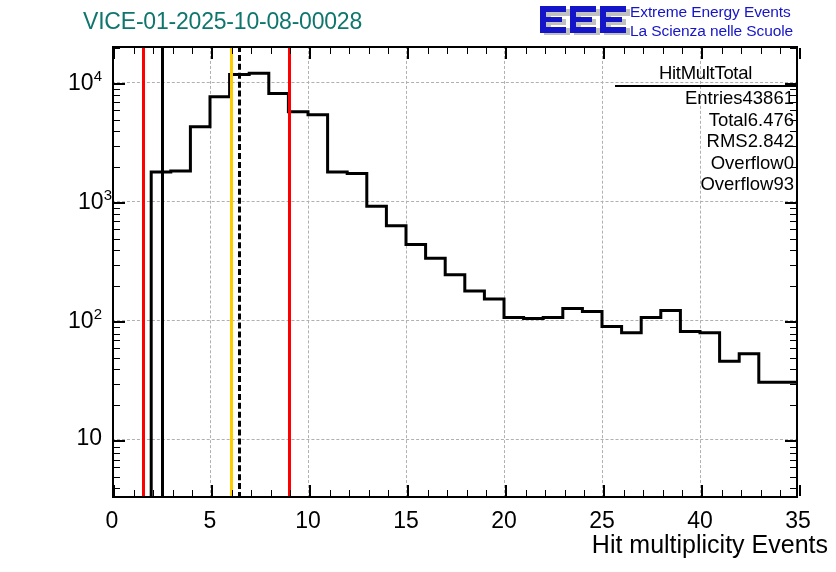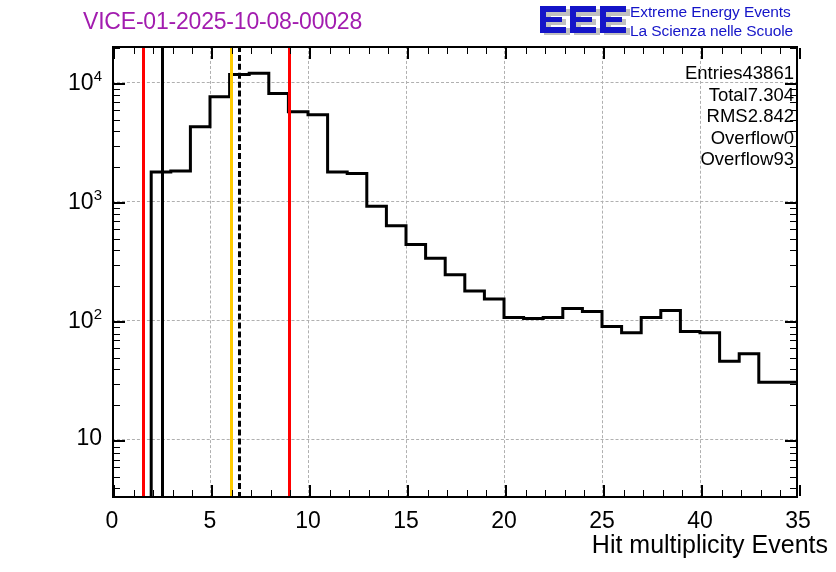--- a/index.html
+++ b/index.html
@@ -3,21 +3,21 @@
 <meta charset="utf-8">
 <title>Hit Multiplicity Total</title>
 <style>
   html,body{margin:0;padding:0;background:#ffffff;}
   body{width:836px;height:572px;overflow:hidden;
        font-family:"Liberation Sans","DejaVu Sans",sans-serif;color:#000;}
   #root-canvas{position:relative;width:836px;height:572px;background:#fff;}
 
   
   .plot-title{position:absolute;left:83px;top:8px;font-size:23px;letter-spacing:-0.2px;
-              color:#a21caf;white-space:nowrap;}
+              color:#0f766e;white-space:nowrap;}
 
   .eee-logo{position:absolute;left:538px;top:2px;width:296px;height:40px;}
   .eee-mark{position:absolute;left:0px;top:2px;width:96px;height:34px;}
   .eee-mark svg{display:block;}
   .eee-text{position:absolute;left:92px;top:1px;color:#1414c8;font-size:15.5px;
             line-height:18.5px;white-space:nowrap;font-weight:400;}
   .eee-text div{letter-spacing:-0.1px;}
 
   
   .frame{position:absolute;left:112px;top:46px;width:686px;height:452px;
@@ -287,35 +287,36 @@
       <div class="xlab" style="left: 278px; top: 507px;">10</div>
       <div class="xlab" style="left: 376px; top: 507px;">15</div>
       <div class="xlab" style="left: 474px; top: 507px;">20</div>
       <div class="xlab" style="left: 572px; top: 507px;">25</div>
       <div class="xlab" style="left: 670px; top: 507px;">40</div>
       <div class="xlab" style="left: 768px; top: 507px;">35</div>
     </div>
   <div id="ylabels">
       <div class="ylab" style="left: 32px; top: 424.075px;">10</div>
       <div class="ylab" style="left: 32px; top: 304.999px;">10<sup>2</sup></div>
-      <div class="ylab" style="left: 32px; top: 185.922px;">10<sup>3</sup></div>
+      <div class="ylab" style="left: 42px; top: 185.922px;">10<sup>3</sup></div>
       <div class="ylab" style="left: 32px; top: 66.8456px;">10<sup>4</sup></div>
     </div>
 
   <div class="axis-title">Hit multiplicity Events</div>
 
   <div class="stats">
+    <div class="stats-title">HitMultTotal</div>
     <div id="stats-rows">
         <div class="stats-row">
           <span class="k">Entries</span>
           <span class="v">43861</span>
         </div>
         <div class="stats-row">
           <span class="k">Total</span>
-          <span class="v">7.304</span>
+          <span class="v">6.476</span>
         </div>
         <div class="stats-row">
           <span class="k">RMS</span>
           <span class="v">2.842</span>
         </div>
         <div class="stats-row">
           <span class="k">Overflow</span>
           <span class="v">0</span>
         </div>
         <div class="stats-row">

